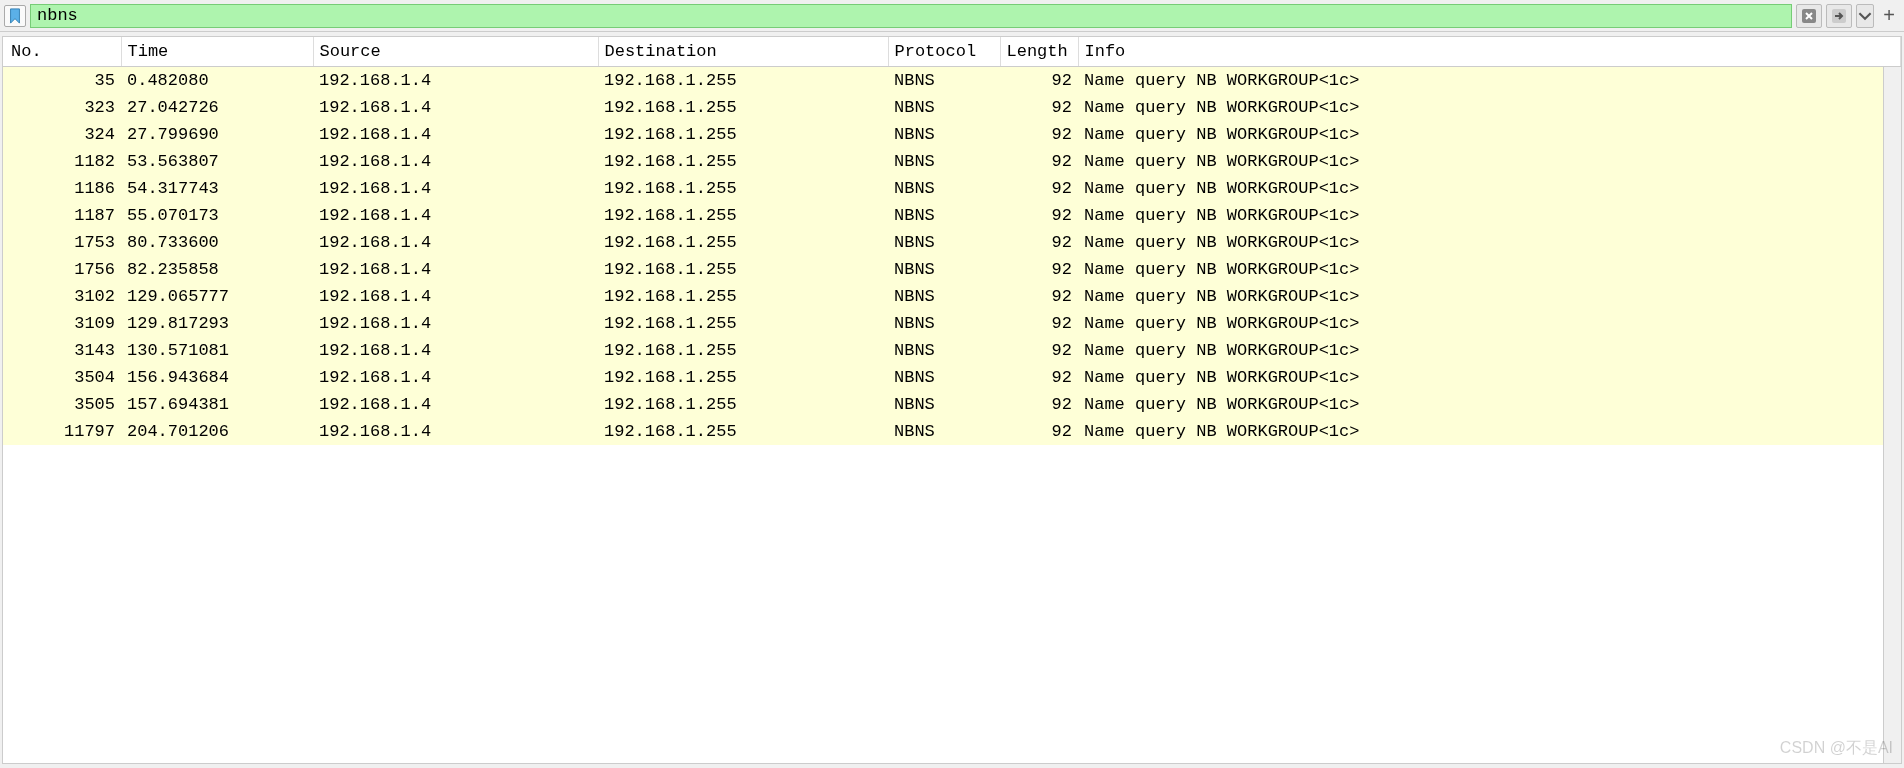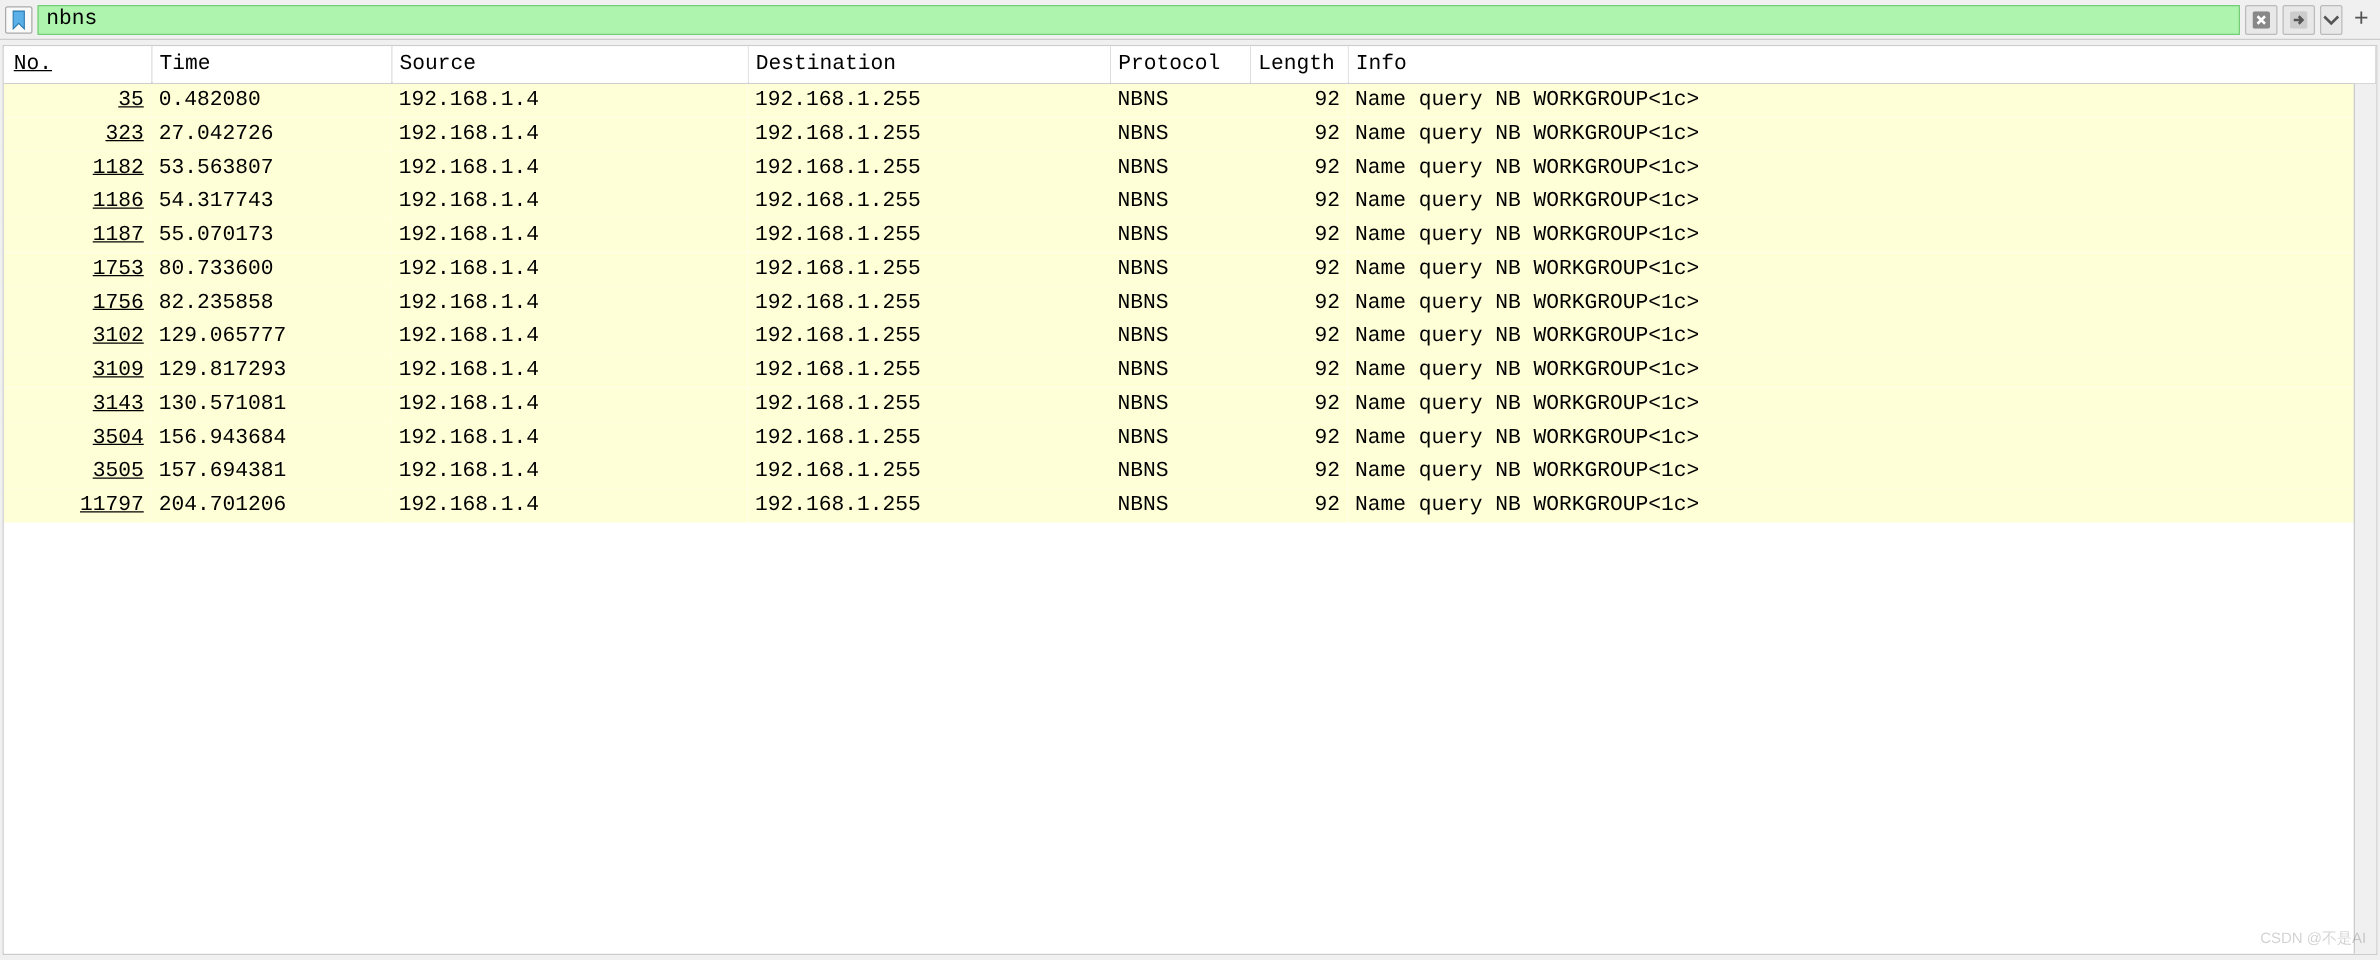--- a/index.html
+++ b/index.html
@@ -93,41 +93,41 @@
     white-space: nowrap;
     overflow: hidden;
   }
   tbody tr { background: #FEFFD7; padding-left: 26px; }
   tbody tr.selected { background: #CFD4B6; }
   td {
     padding: 4px 6px;
     white-space: nowrap;
     overflow: hidden;
   }
-  .col-no { width: 118px; text-align: right; padding-right: 6px; text-decoration: underline; }
+  .col-no { width: 118px; text-align: right; padding-right: 6px; }
   th.col-no { text-align: left; padding-left: 8px; }
   .col-time { width: 192px; }
   .col-src { width: 285px; }
   .col-dst { width: 290px; }
   .col-proto { width: 112px; }
   .col-len { width: 78px; text-align: right; padding-right: 6px; }
   th.col-len { text-align: left; }
   .col-info { }
   .scrollbar-right {
     position: absolute;
     right: 0; top: 30px; bottom: 0;
     width: 18px;
     background: #f0f0f0;
     border-left: 1px solid #ccc;
   }
   .watermark {
     position: absolute;
     right: 8px;
     bottom: 4px;
-    font-size: 12px;
+    font-size: 16px;
     color: rgba(0,0,0,0.18);
     font-family: sans-serif;
   }
 </style>
 </head>
 <body>
 
 <div class="filter-bar">
   <div class="bookmark-icon">
     <svg viewBox="0 0 14 18">
@@ -181,20 +181,29 @@
         <tr>
           <td class="col-no">323</td>
           <td class="col-time">27.042726</td>
           <td class="col-src">192.168.1.4</td>
           <td class="col-dst">192.168.1.255</td>
           <td class="col-proto">NBNS</td>
           <td class="col-len">92</td>
           <td class="col-info">Name query NB WORKGROUP&lt;1c&gt;</td>
         </tr>
         <tr>
+          <td class="col-no">324</td>
+          <td class="col-time">27.799690</td>
+          <td class="col-src">192.168.1.4</td>
+          <td class="col-dst">192.168.1.255</td>
+          <td class="col-proto">NBNS</td>
+          <td class="col-len">92</td>
+          <td class="col-info">Name query NB WORKGROUP&lt;1c&gt;</td>
+        </tr>
+        <tr>
           <td class="col-no">1182</td>
           <td class="col-time">53.563807</td>
           <td class="col-src">192.168.1.4</td>
           <td class="col-dst">192.168.1.255</td>
           <td class="col-proto">NBNS</td>
           <td class="col-len">92</td>
           <td class="col-info">Name query NB WORKGROUP&lt;1c&gt;</td>
         </tr>
         <tr>
           <td class="col-no">1186</td>

